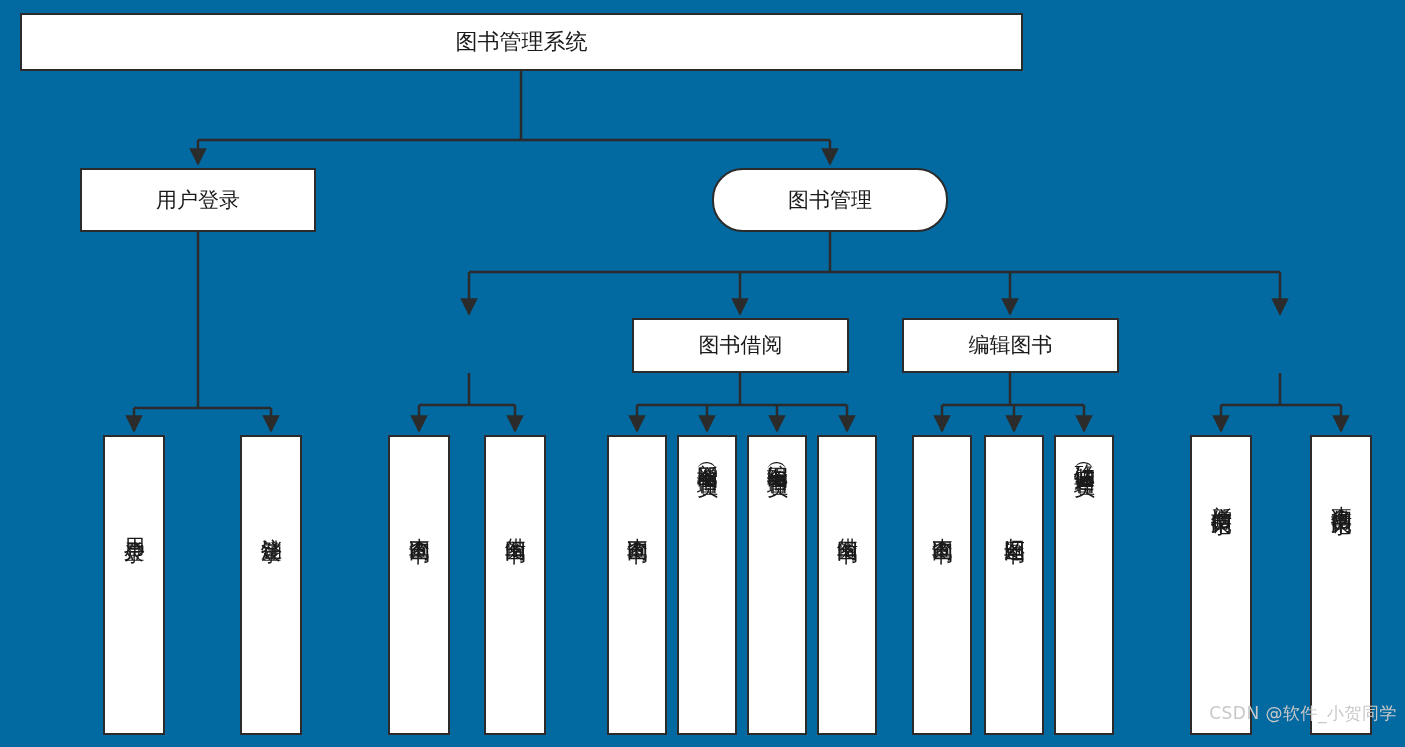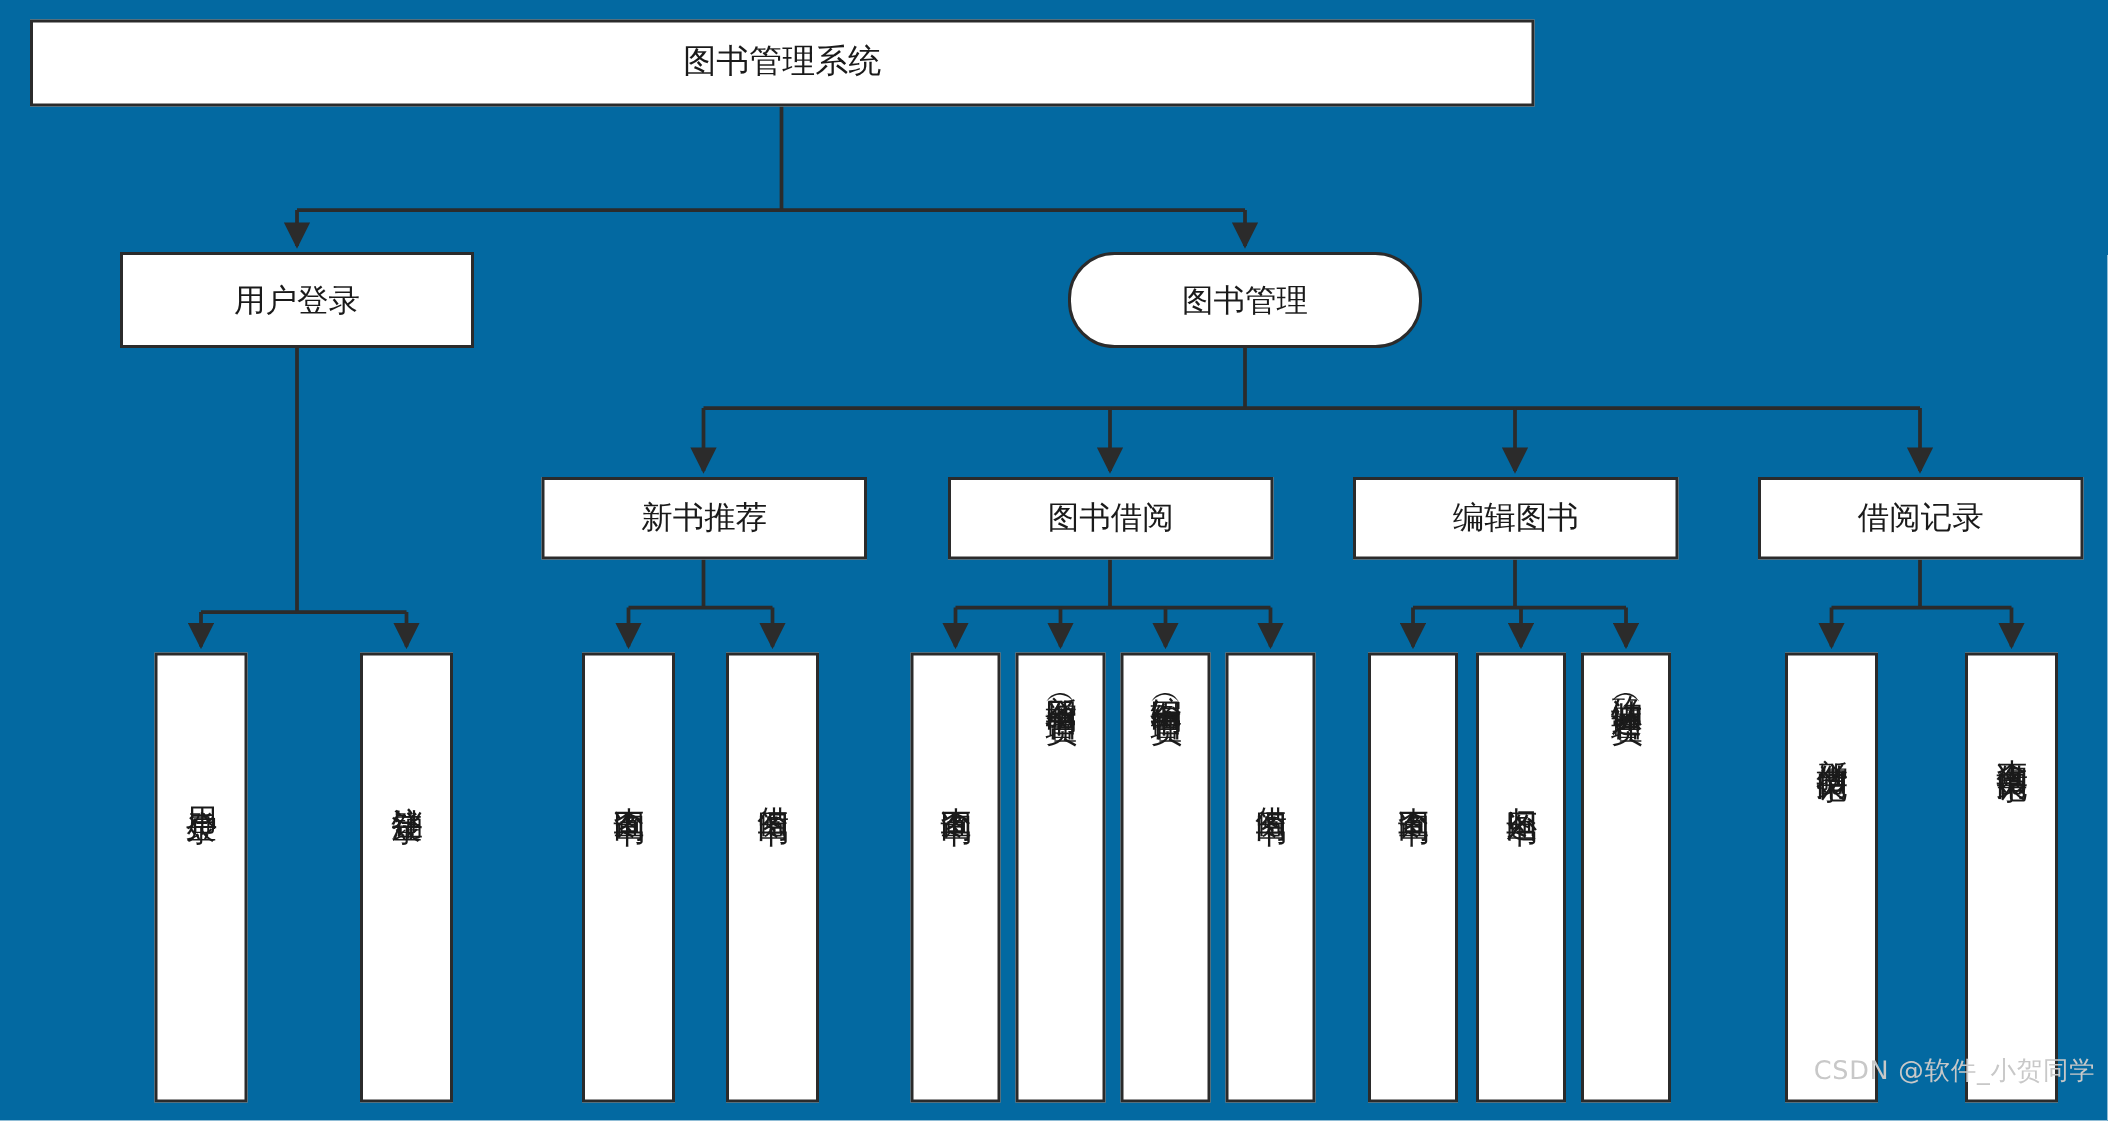--- a/index.html
+++ b/index.html
@@ -139,31 +139,25 @@
     <span class="node-label">图书管理系统</span>
   </div>
 
   <div class="node horizontal" style="left: 80px; top: 168px; width: 236px; height: 64px;">
     <span class="node-label">用户登录</span>
   </div>
   <div class="node horizontal" style="left: 712px; top: 168px; width: 236px; height: 64px; border-radius: 31px;">
     <span class="node-label">图书管理</span>
   </div>
 
-  <div class="node horizontal" style="left: 361px; top: 318px; width: 217px; height: 55px;">
-    <span class="node-label">新书推荐</span>
-  </div>
   <div class="node horizontal" style="left: 632px; top: 318px; width: 217px; height: 55px;">
     <span class="node-label">图书借阅</span>
   </div>
   <div class="node horizontal" style="left: 902px; top: 318px; width: 217px; height: 55px;">
     <span class="node-label">编辑图书</span>
-  </div>
-  <div class="node horizontal" style="left: 1172px; top: 318px; width: 217px; height: 55px;">
-    <span class="node-label">借阅记录</span>
   </div>
 
   <div class="node vertical mid" style="left: 103px; top: 435px; width: 62px; height: 300px;">
     <span class="node-label">用户登录</span>
   </div>
   <div class="node vertical mid" style="left: 240px; top: 435px; width: 62px; height: 300px;">
     <span class="node-label">注销登录</span>
   </div>
   <div class="node vertical mid" style="left: 388px; top: 435px; width: 62px; height: 300px;">
     <span class="node-label">查询图书</span>

